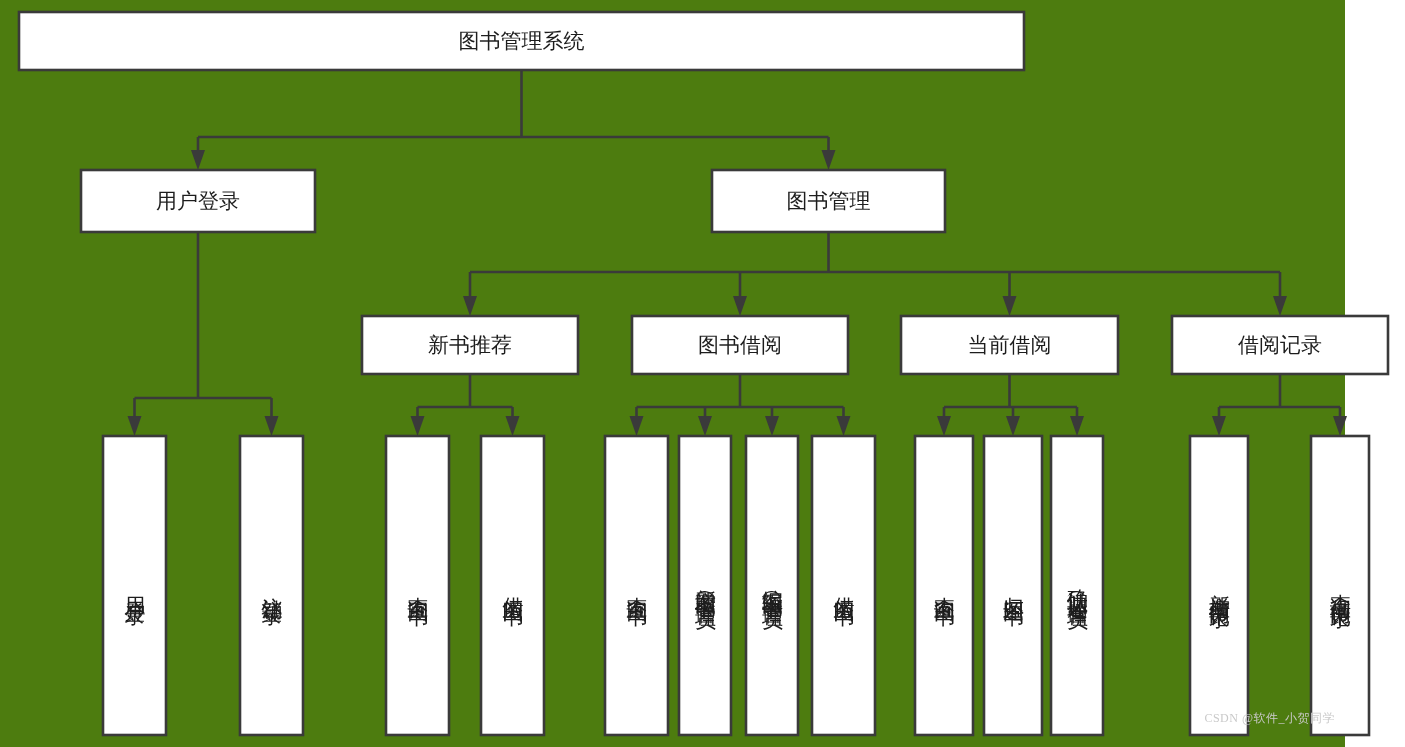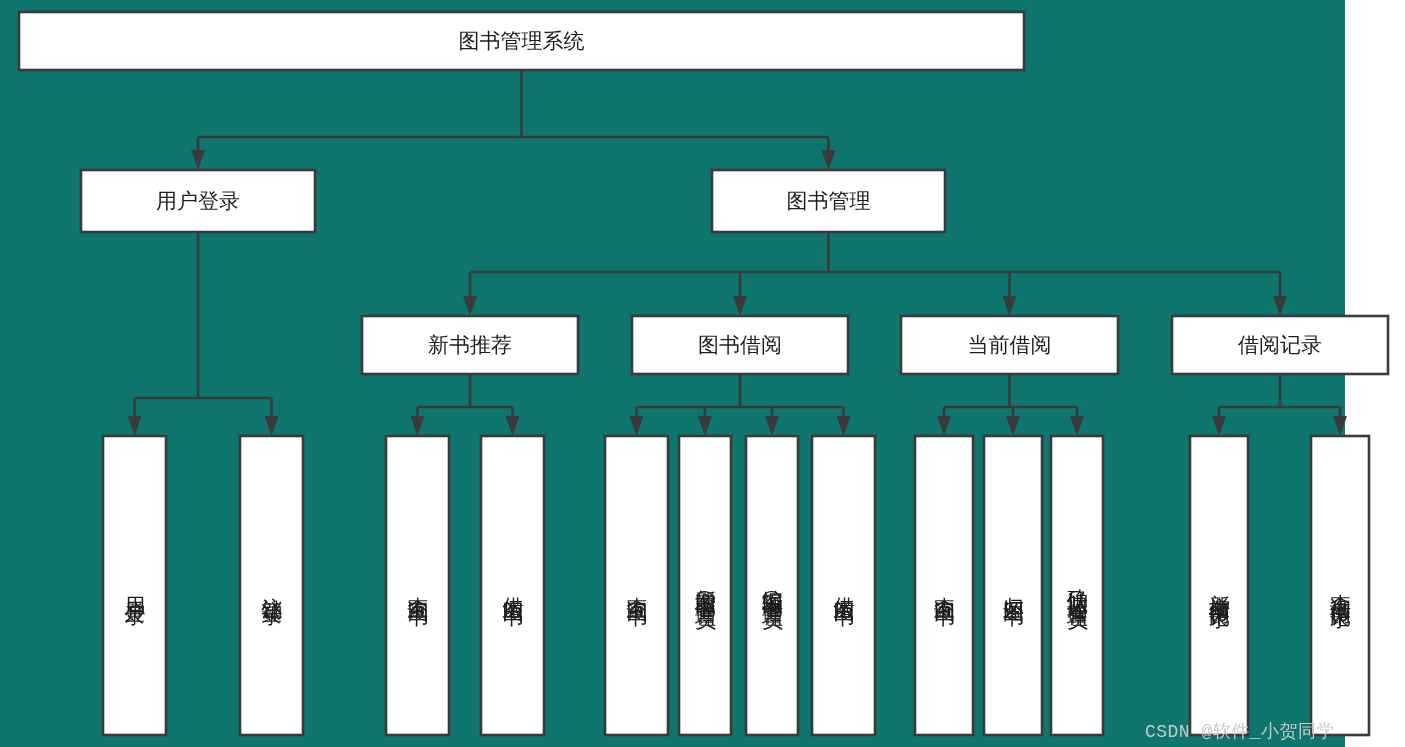--- a/index.html
+++ b/index.html
@@ -11,21 +11,21 @@
   body {
     width: 1405px;
     height: 747px;
     overflow: hidden;
     font-family: "DejaVu Sans", "Liberation Sans", sans-serif;
   }
   #diagram-root {
     position: relative;
     width: 1345px;
     height: 747px;
-    background: #0f766e;
+    background: #4d7c0f;
   }
   svg#tree-svg {
     position: absolute;
     left: 0;
     top: 0;
     width: 1405px;
     height: 747px;
     display: block;
   }
   .node-box {
@@ -64,23 +64,23 @@
     font-family: "DejaVu Sans", "Liberation Sans", sans-serif;
     font-size: 21px;
     line-height: 1;
     letter-spacing: 3px;
     color: #1d1d1d;
     white-space: nowrap;
   }
   #watermark {
     position: absolute;
     right: 10px;
-    bottom: 4px;
-    font-family: Liberation Mono, monospace;
-    font-size: 18px;
+    bottom: 20px;
+    font-family: Liberation Serif, serif;
+    font-size: 12px;
     color: #c9c9c9;
     letter-spacing: 0.5px;
     white-space: nowrap;
     user-select: none;
   }
 </style>
 </head>
 <body>
 
 <div id="diagram-root">

